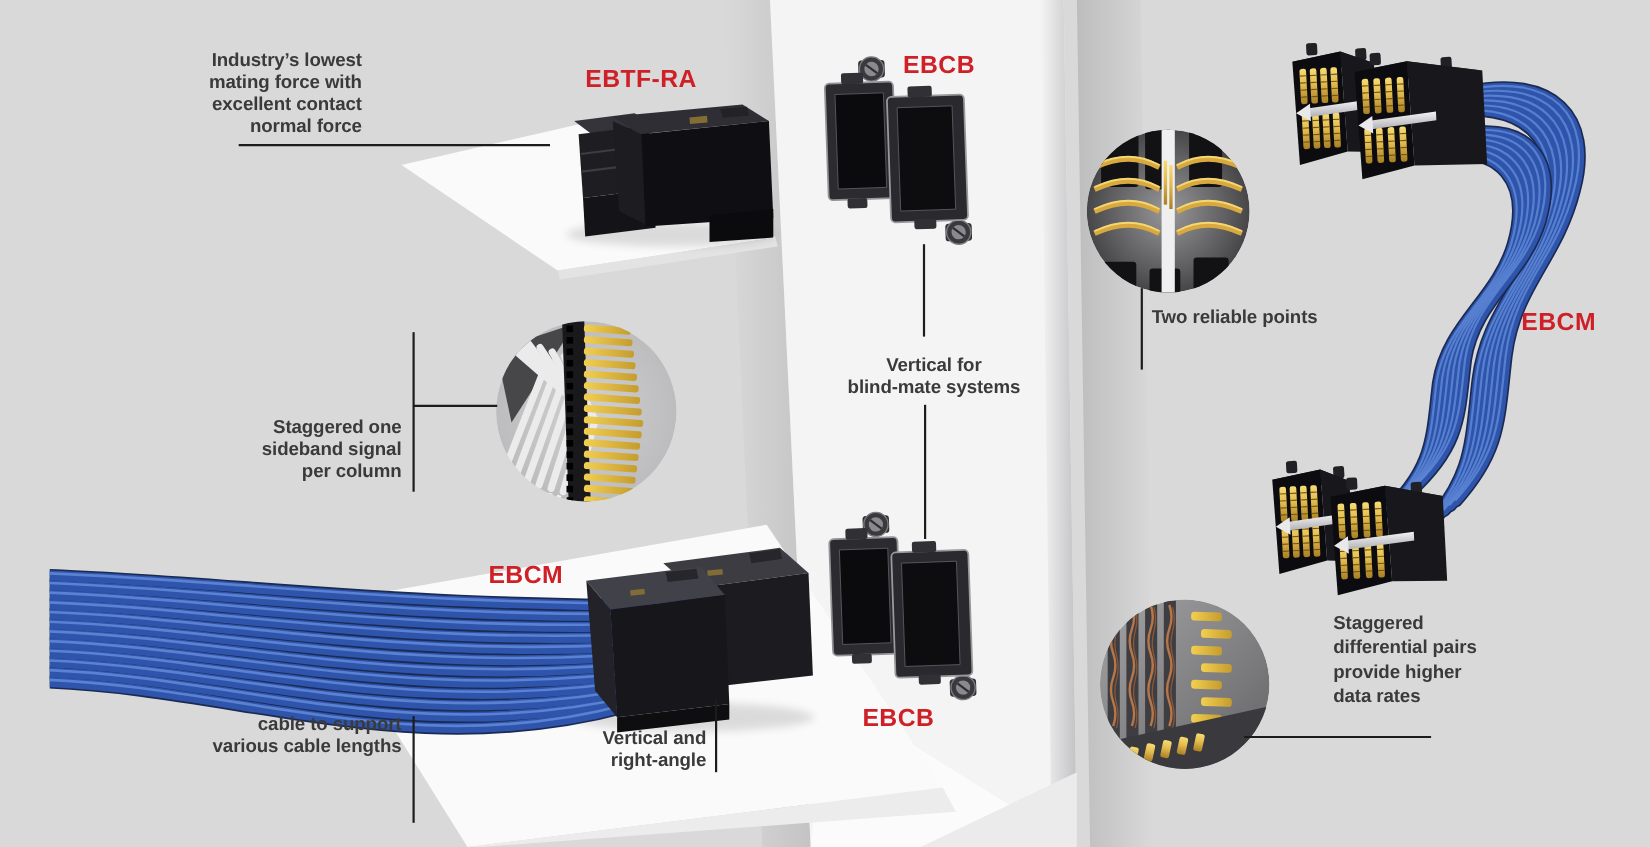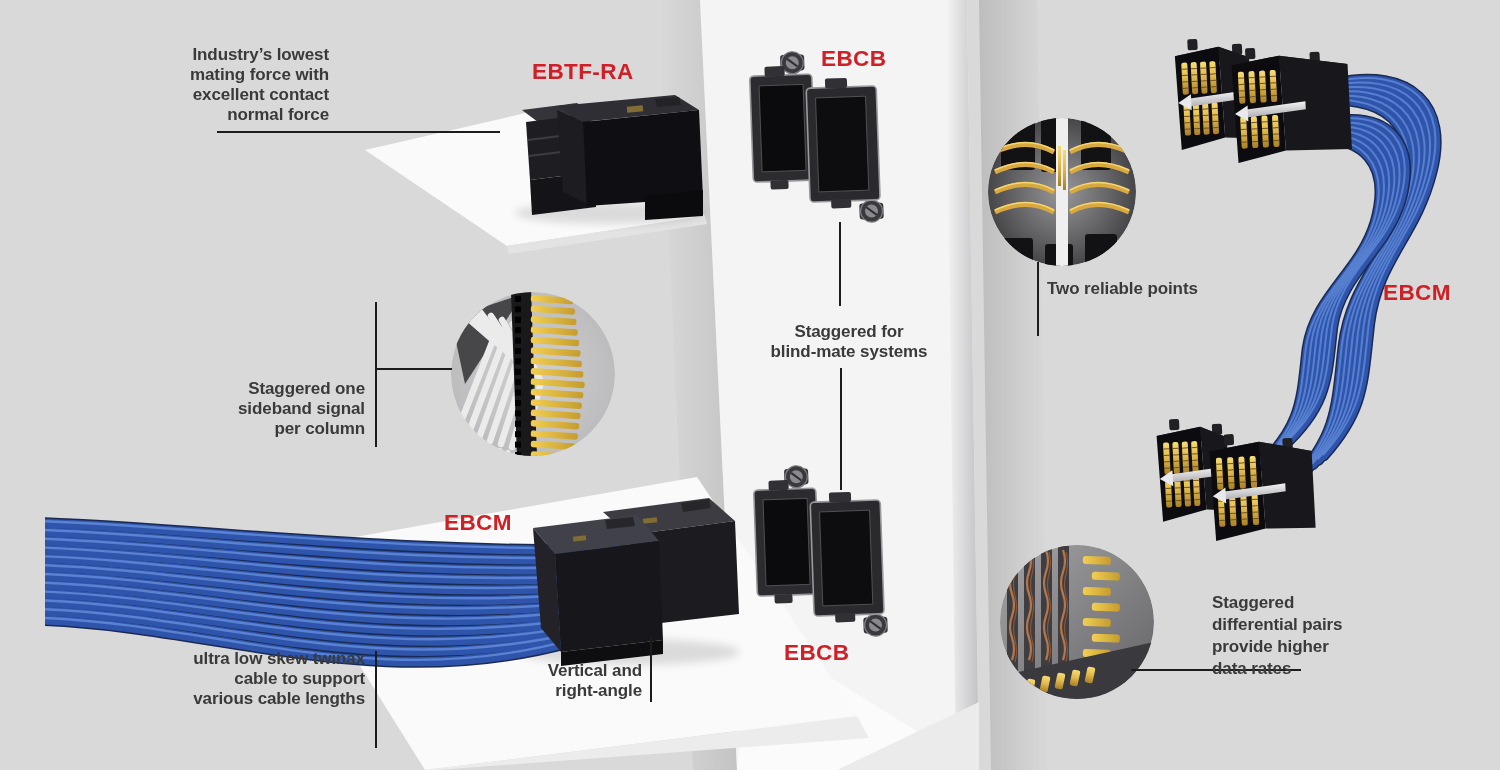--- a/index.html
+++ b/index.html
@@ -560,40 +560,39 @@
   </div>
 
 
   <div class="ann right" style="left:120px;top:379px;width:200px">
     <div>Staggered one</div>
     <div>sideband signal</div>
     <div>per column</div>
   </div>
 
   <div class="ann right" style="left:80px;top:649px;width:240px">
-    <div>ultra low skew twinax</div>
     <div>cable to support</div>
     <div>various cable lengths</div>
   </div>
 
   <div class="ann right" style="left:447px;top:661px;width:150px">
     <div>Vertical and</div>
     <div>right-angle</div>
   </div>
 
   <div class="ann center" style="left:694px;top:322px;width:220px">
-    <div>Staggered for</div>
+    <div>Vertical for</div>
     <div>blind-mate systems</div>
   </div>
 
   <div class="ann lh21" style="left:1002px;top:278px;width:220px">
     <div>Two reliable points</div>
   </div>
 
-  <div class="ann lh22" style="left:1167px;top:592px;width:180px">
+  <div class="ann lh22" style="left:1167px;top:556px;width:180px">
     <div>Staggered</div>
     <div>differential pairs</div>
     <div>provide higher</div>
     <div>data rates</div>
   </div>
 
   <div class="plabel" style="left:487px;top:59px">EBTF-RA</div>
   <div class="plabel" style="left:776px;top:46px">EBCB</div>
   <div class="plabel" style="left:399px;top:510px">EBCM</div>
   <div class="plabel" style="left:739px;top:640px">EBCB</div>

